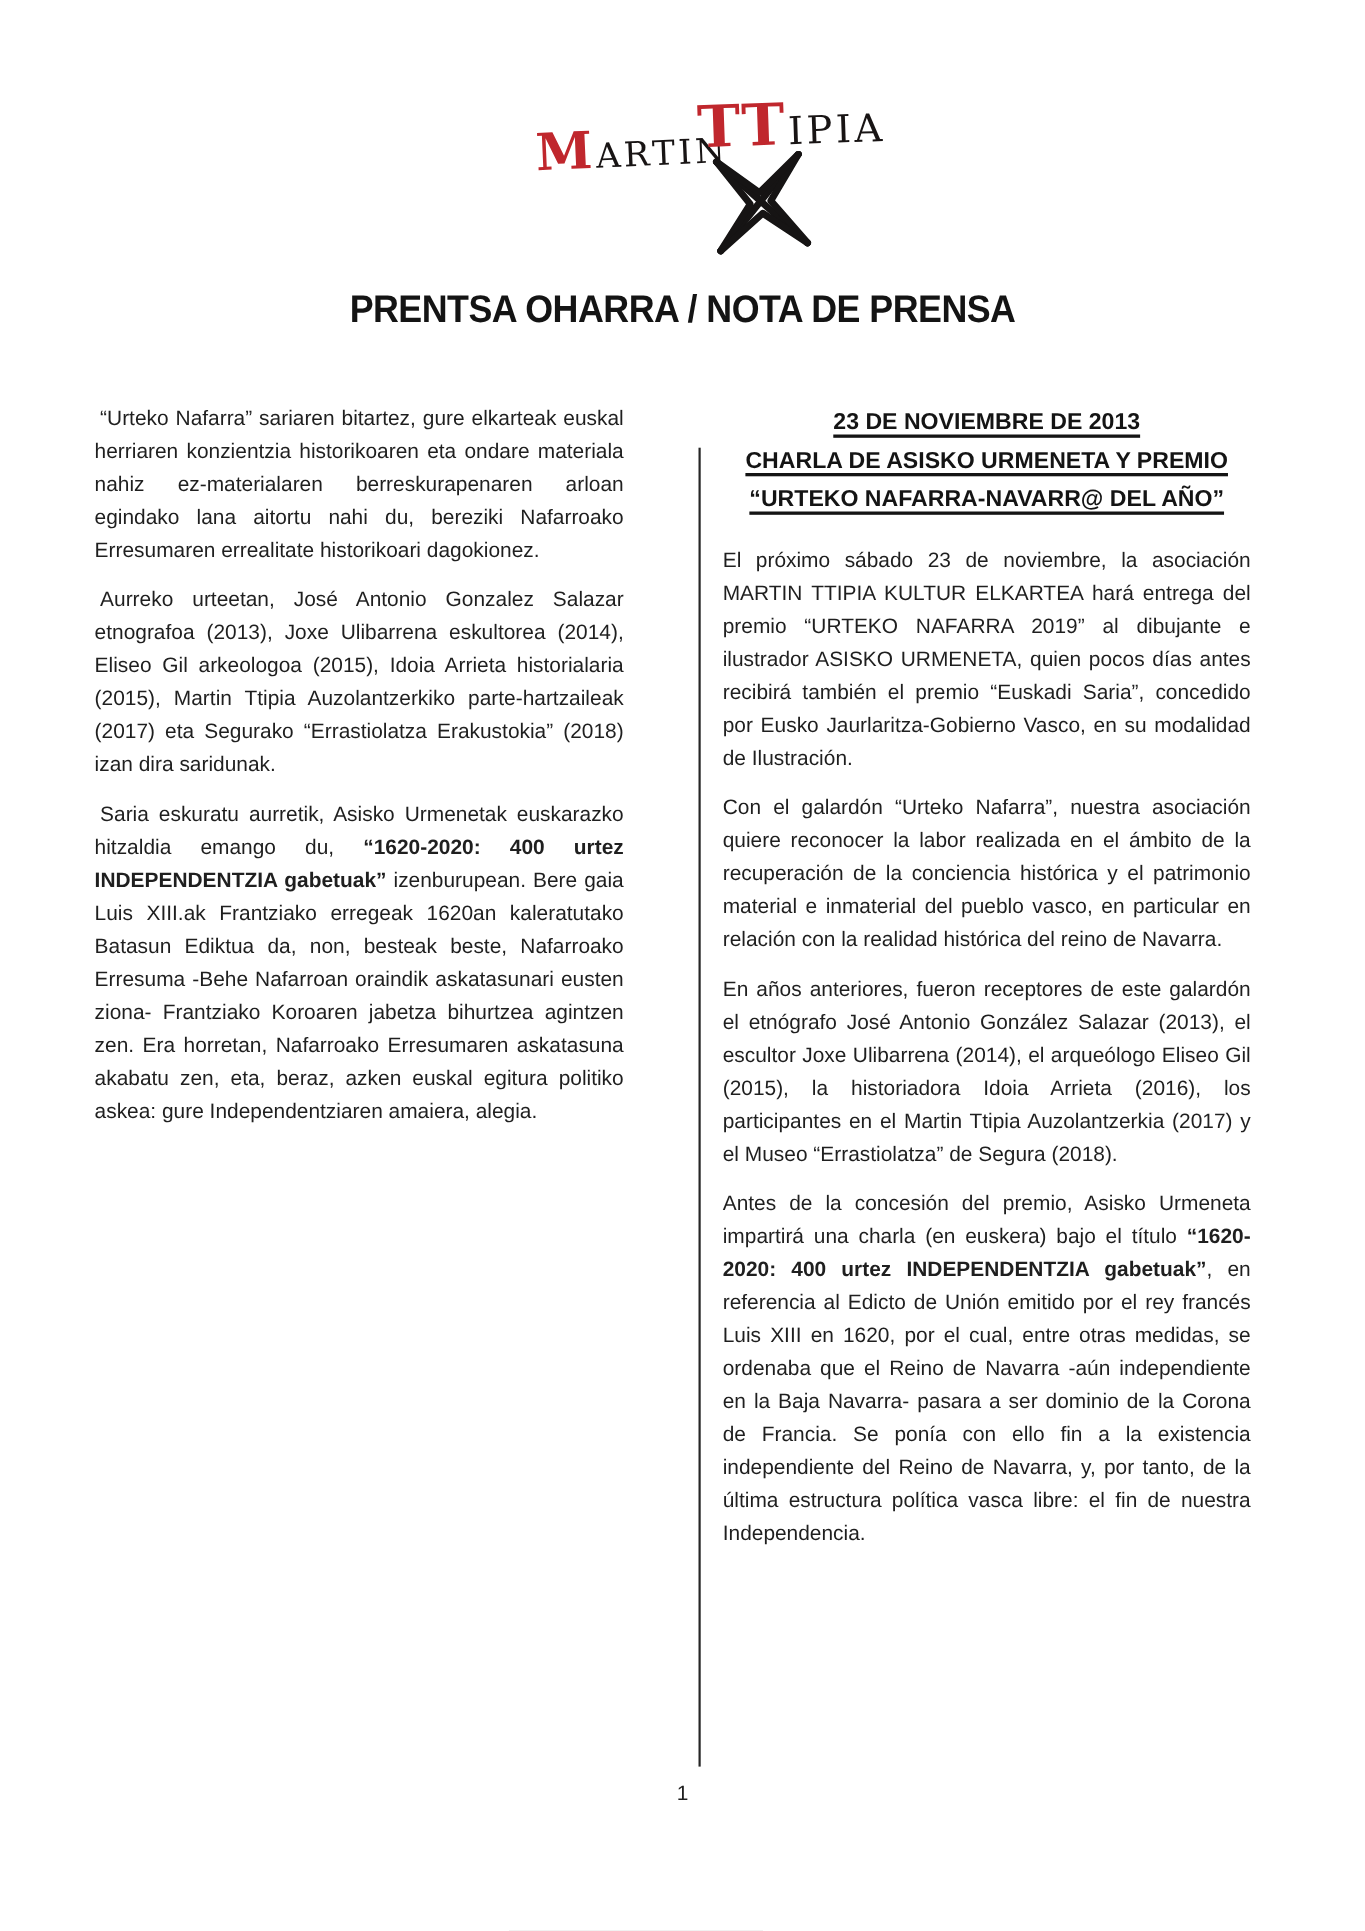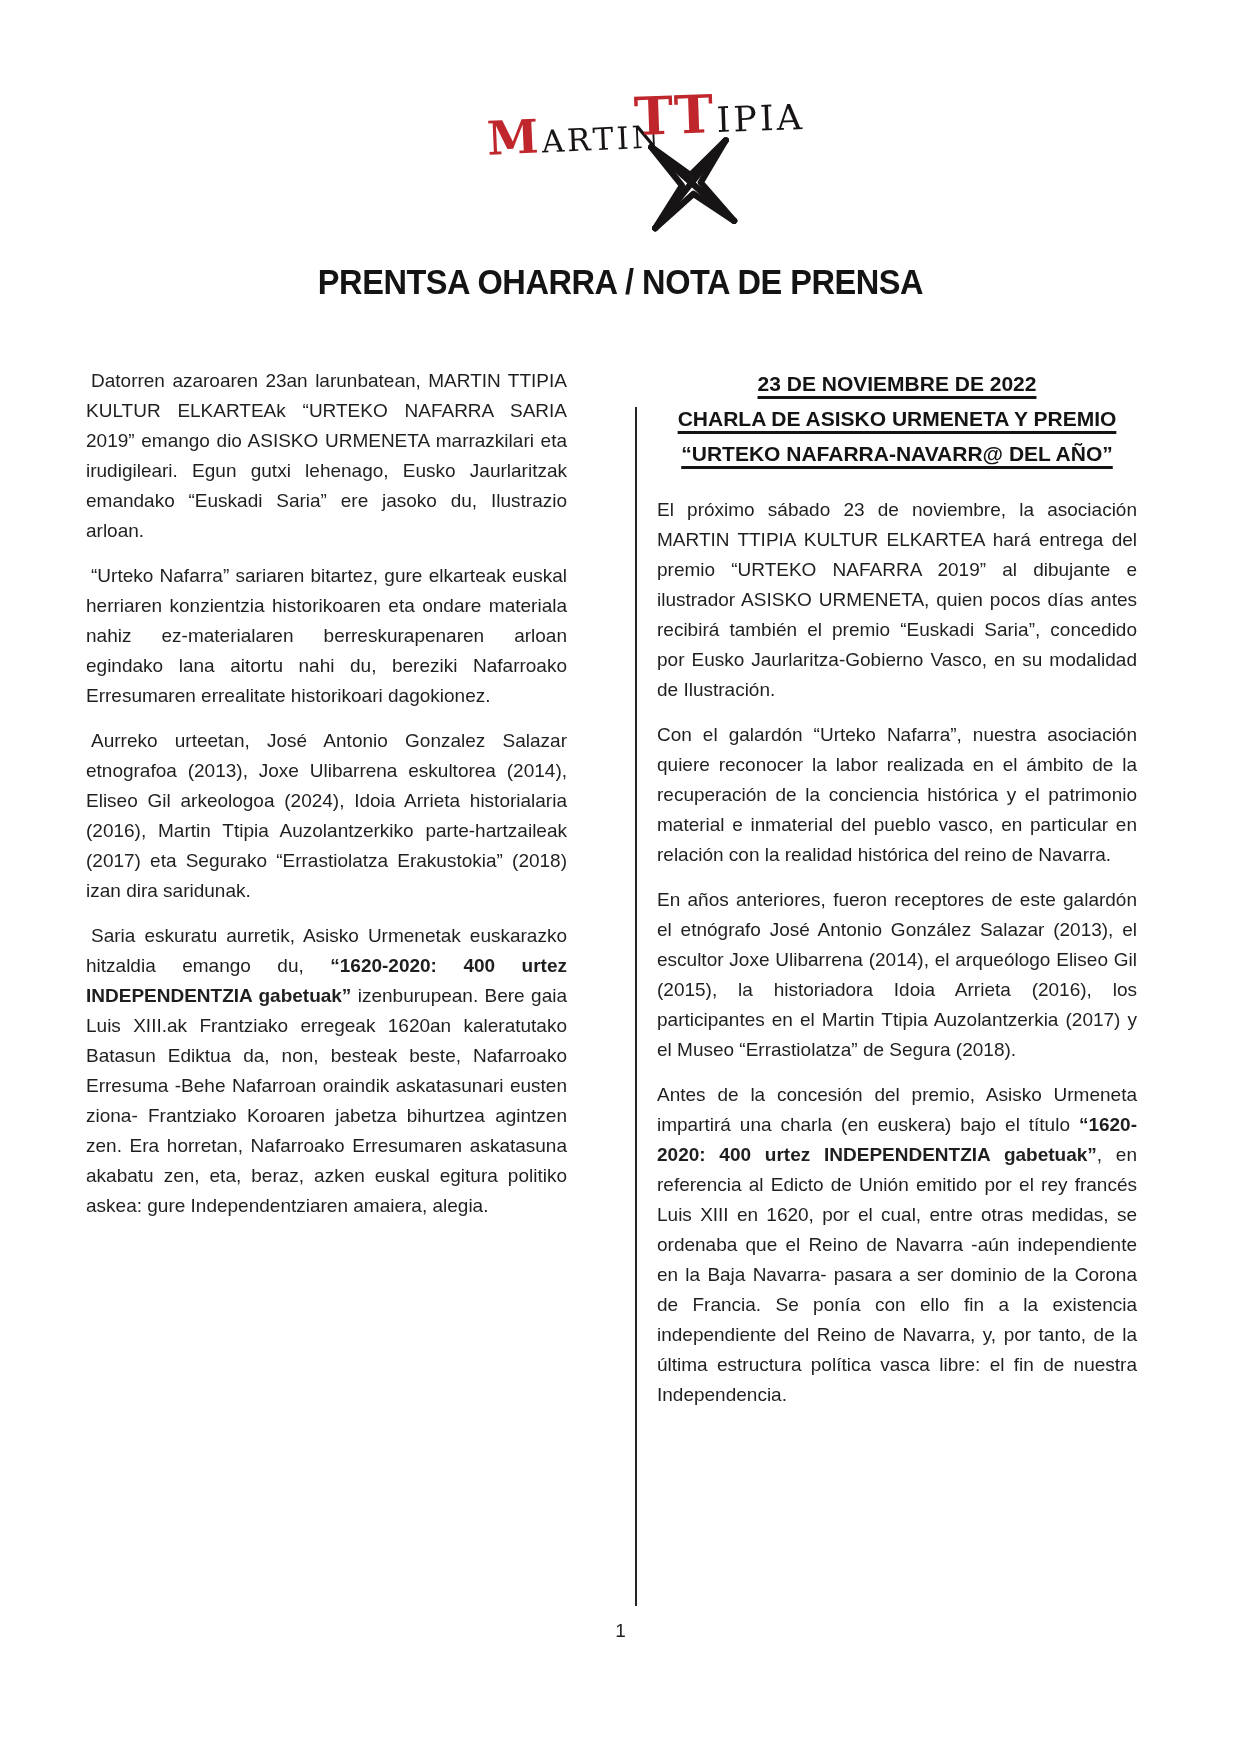--- a/index.html
+++ b/index.html
@@ -80,29 +80,28 @@
       <path d="M9,5 L50,39 L92,3"></path>
       <path d="M7,95 L52,60 L95,93"></path>
     </svg>
   </header>
 
   <h1 class="doc-title">PRENTSA OHARRA / NOTA DE PRENSA</h1>
 
   <div class="column-divider"></div>
 
   <section class="column column-left">
-    <p>Datorren azaroaren 23an larunbatean, MARTIN TTIPIA KULTUR ELKARTEAk “URTEKO NAFARRA SARIA 2019” emango dio ASISKO URMENETA marrazkilari eta irudigileari. Egun gutxi lehenago, Eusko Jaurlaritzak emandako “Euskadi Saria” ere jasoko du, Ilustrazio arloan.</p>
     <p>“Urteko Nafarra” sariaren bitartez, gure elkarteak euskal herriaren konzientzia historikoaren eta ondare materiala nahiz ez-materialaren berreskurapenaren arloan egindako lana aitortu nahi du, bereziki Nafarroako Erresumaren errealitate historikoari dagokionez.</p>
-    <p>Aurreko urteetan, José Antonio Gonzalez Salazar etnografoa (2013), Joxe Ulibarrena eskultorea (2014), Eliseo Gil arkeologoa (2024), Idoia Arrieta historialaria (2016), Martin Ttipia Auzolantzerkiko parte-hartzaileak (2017) eta Segurako “Errastiolatza Erakustokia” (2018) izan dira saridunak.</p>
+    <p>Aurreko urteetan, José Antonio Gonzalez Salazar etnografoa (2013), Joxe Ulibarrena eskultorea (2014), Eliseo Gil arkeologoa (2015), Idoia Arrieta historialaria (2015), Martin Ttipia Auzolantzerkiko parte-hartzaileak (2017) eta Segurako “Errastiolatza Erakustokia” (2018) izan dira saridunak.</p>
     <p><span>Saria eskuratu aurretik, Asisko Urmenetak euskarazko hitzaldia emango du, </span><span class="b">“1620-2020: 400 urtez INDEPENDENTZIA gabetuak”</span><span> izenburupean. Bere gaia Luis XIII.ak Frantziako erregeak 1620an kaleratutako Batasun Ediktua da, non, besteak beste, Nafarroako Erresuma -Behe Nafarroan oraindik askatasunari eusten ziona- Frantziako Koroaren jabetza bihurtzea agintzen zen. Era horretan, Nafarroako Erresumaren askatasuna akabatu zen, eta, beraz, azken euskal egitura politiko askea: gure Independentziaren amaiera, alegia.</span></p>
   </section>
 
   <section class="column column-right">
     <h2 class="col-heading">
-      <span class="hline">23 DE NOVIEMBRE DE 2022</span><br>
+      <span class="hline">23 DE NOVIEMBRE DE 2013</span><br>
       <span class="hline">CHARLA DE ASISKO URMENETA Y PREMIO</span><br>
       <span class="hline">“URTEKO NAFARRA-NAVARR@ DEL AÑO”</span>
     </h2>
     <p>El próximo sábado 23 de noviembre, la asociación MARTIN TTIPIA KULTUR ELKARTEA hará entrega del premio “URTEKO NAFARRA 2019” al dibujante e ilustrador ASISKO URMENETA, quien pocos días antes recibirá también el premio “Euskadi Saria”, concedido por Eusko Jaurlaritza-Gobierno Vasco, en su modalidad de Ilustración.</p>
     <p>Con el galardón “Urteko Nafarra”, nuestra asociación quiere reconocer la labor realizada en el ámbito de la recuperación de la conciencia histórica y el patrimonio material e inmaterial del pueblo vasco, en particular en relación con la realidad histórica del reino de Navarra.</p>
     <p>En años anteriores, fueron receptores de este galardón el etnógrafo José Antonio González Salazar (2013), el escultor Joxe Ulibarrena (2014), el arqueólogo Eliseo Gil (2015), la historiadora Idoia Arrieta (2016), los participantes en el Martin Ttipia Auzolantzerkia (2017) y el Museo “Errastiolatza” de Segura (2018).</p>
     <p><span>Antes de la concesión del premio, Asisko Urmeneta impartirá una charla (en euskera) bajo el título </span><span class="b">“1620-2020: 400 urtez INDEPENDENTZIA gabetuak”</span><span>, en referencia al Edicto de Unión emitido por el rey francés Luis XIII en 1620, por el cual, entre otras medidas, se ordenaba que el Reino de Navarra -aún independiente en la Baja Navarra- pasara a ser dominio de la Corona de Francia. Se ponía con ello fin a la existencia independiente del Reino de Navarra, y, por tanto, de la última estructura política vasca libre: el fin de nuestra Independencia.</span></p>
   </section>
 
   <footer class="page-footer">1</footer>

